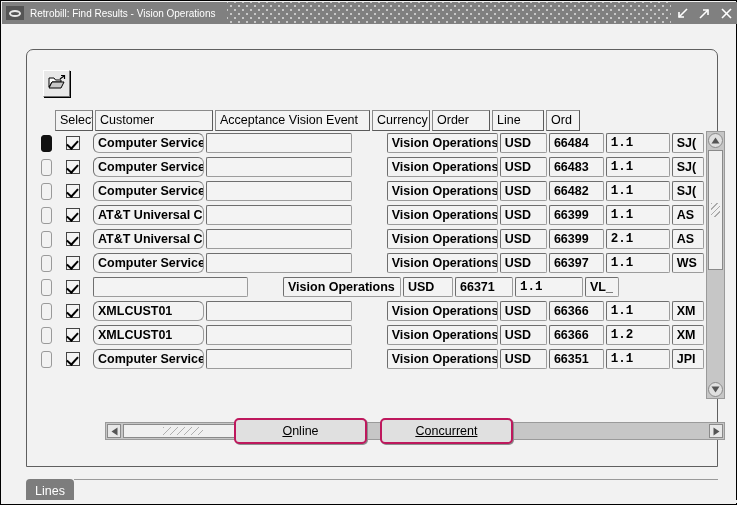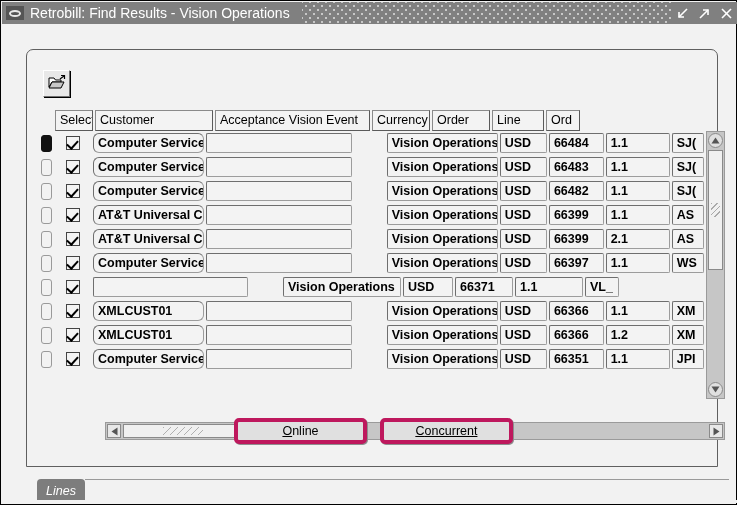--- a/index.html
+++ b/index.html
@@ -44,21 +44,21 @@
     flex: none;
   }
   #title-icon .oval {
     width: 12px; height: 7px;
     border: 2px solid #e8e8e8;
     border-radius: 50%;
     box-sizing: border-box;
   }
   #title-text {
     color: #ffffff;
-    font-size: 14px;
+    font-size: 10px;
     font-family: "Liberation Sans", sans-serif;
     white-space: nowrap;
     flex: none;
   }
   #title-hatch {
     flex: 1 1 auto;
     height: 22px;
     margin-left: 12px;
     background-color: #808080;
     background-image:
@@ -203,21 +203,21 @@
     cursor: default;
   }
   .dcell.empty { font-weight: normal; }
 
   
   .c-customer  { width: 118px; border-radius: 6px; }
   .c-accept    { width: 155px; }
   .c-oper      { width: 118px; margin-left: 33px; }
   .c-curr      { width: 50px;  }
   .c-order     { width: 58px;  }
-  .c-line      { width: 68px;  }
+  .c-line      { width: 68px; font-family: Liberation Mono, monospace;  }
   .c-ordnum    { width: 34px;  }
 
   .h-select    { width: 38px;  }
   .h-customer  { width: 118px; }
   .h-accept    { width: 155px; }
   .h-oper      { width: 118px; }
   .h-curr      { width: 58px;  }
   .h-order     { width: 58px;  }
   .h-line      { width: 52px;  }
   .h-ordnum    { width: 34px;  }
@@ -297,38 +297,38 @@
       repeating-linear-gradient(135deg, #b0b0b0 0 1px, transparent 1px 5px);
   }
 
   
   .act-btn {
     position: absolute;
     top: 368px;
     height: 26px;
     box-sizing: border-box;
     background: #e0e0e0;
-    border: 4px solid #be185d;
+    border: 2px solid #be185d;
     border-radius: 5px;
     box-shadow: 1px 1px 0 #8e8e8e;
     display: flex; align-items: center; justify-content: center;
     font-size: 12.5px;
     color: #000000;
     font-family: "Liberation Sans", sans-serif;
     cursor: default;
   }
   #btn-online { left: 207px; width: 133px; }
   #btn-concurrent { left: 353px; width: 133px; text-decoration: underline; }
   .mn { text-decoration: underline; }
 
   
   #tabstrip {
     position: absolute;
-    left: 36px; top: 478px;
-    width: 692px; height: 26px; font-style: italic;
+    left: 25px; top: 478px;
+    width: 692px; height: 26px;
   }
   #tab-lines {
     position: absolute;
     left: 0px; top: 0px;
     width: 48px; height: 23px;
     background: #7d7d7d;
     border-radius: 4px 4px 0 0;
     display: flex; align-items: center; justify-content: center;
     color: #ffffff;
     font-size: 12.5px;

